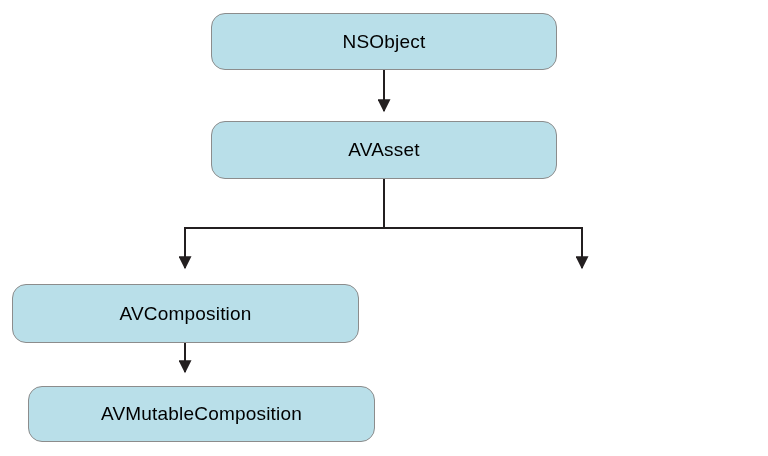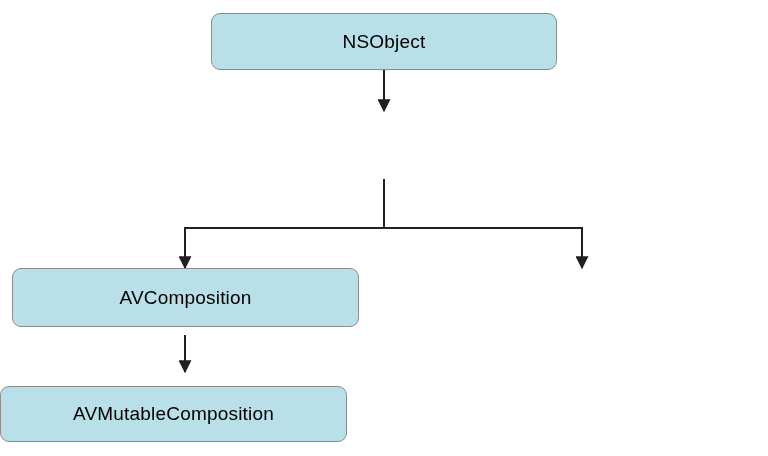--- a/index.html
+++ b/index.html
@@ -35,34 +35,34 @@
     stroke-linejoin: miter;
   }
   .edges-svg marker path {
     fill: var(--arrow);
     stroke: none;
   }
   .node {
     position: absolute;
     background: var(--node-fill);
     border: 1px solid var(--node-border);
-    border-radius: 9px;
+    border-radius: 14px;
     display: flex;
     align-items: center;
     justify-content: center;
     font-size: 19px;
     color: var(--text);
     letter-spacing: 0.2px;
     text-align: right;
   }
   .node-nsobject            { left: 211px; top: 13px;  width: 346px; height: 57px; }
   .node-avasset             { left: 211px; top: 121px; width: 346px; height: 58px; }
-  .node-avcomposition       { left: 12px;  top: 268px; width: 347px; height: 59px; }
+  .node-avcomposition       { left: 12px;  top: 284px; width: 347px; height: 59px; }
   .node-avurlasset          { left: 410px; top: 276px; width: 347px; height: 59px; }
-  .node-avmutablecomposition{ left: 0;  top: 386px; width: 347px; height: 56px; }
+  .node-avmutablecomposition{ left: 28px;  top: 386px; width: 347px; height: 56px; }
 </style>
 </head>
 <body>
 
 <div class="diagram">
 
   <svg class="edges-svg" viewBox="0 0 768 456" xmlns="http://www.w3.org/2000/svg" aria-hidden="true">
     <defs>
       <marker id="arrowhead" viewBox="0 0 10 10" refX="9" refY="5" markerWidth="18" markerHeight="13" markerUnits="userSpaceOnUse" orient="auto-start-reverse">
         <path d="M0 0 L10 5 L0 10 Z"></path>
@@ -77,20 +77,23 @@
 
     <path d="M384 228 L582 228 L582 268" marker-end="url(#arrowhead)"></path>
 
     <path d="M185 335 L185 372" marker-end="url(#arrowhead)"></path>
   </svg>
 
   <div class="node node-nsobject">
     <span>NSObject</span>
   </div>
 
+  <div class="node node-avasset">
+    <span>AVAsset</span>
+  </div>
 
   <div class="node node-avcomposition">
     <span>AVComposition</span>
   </div>
 
 
   <div class="node node-avmutablecomposition">
     <span>AVMutableComposition</span>
   </div>
 

